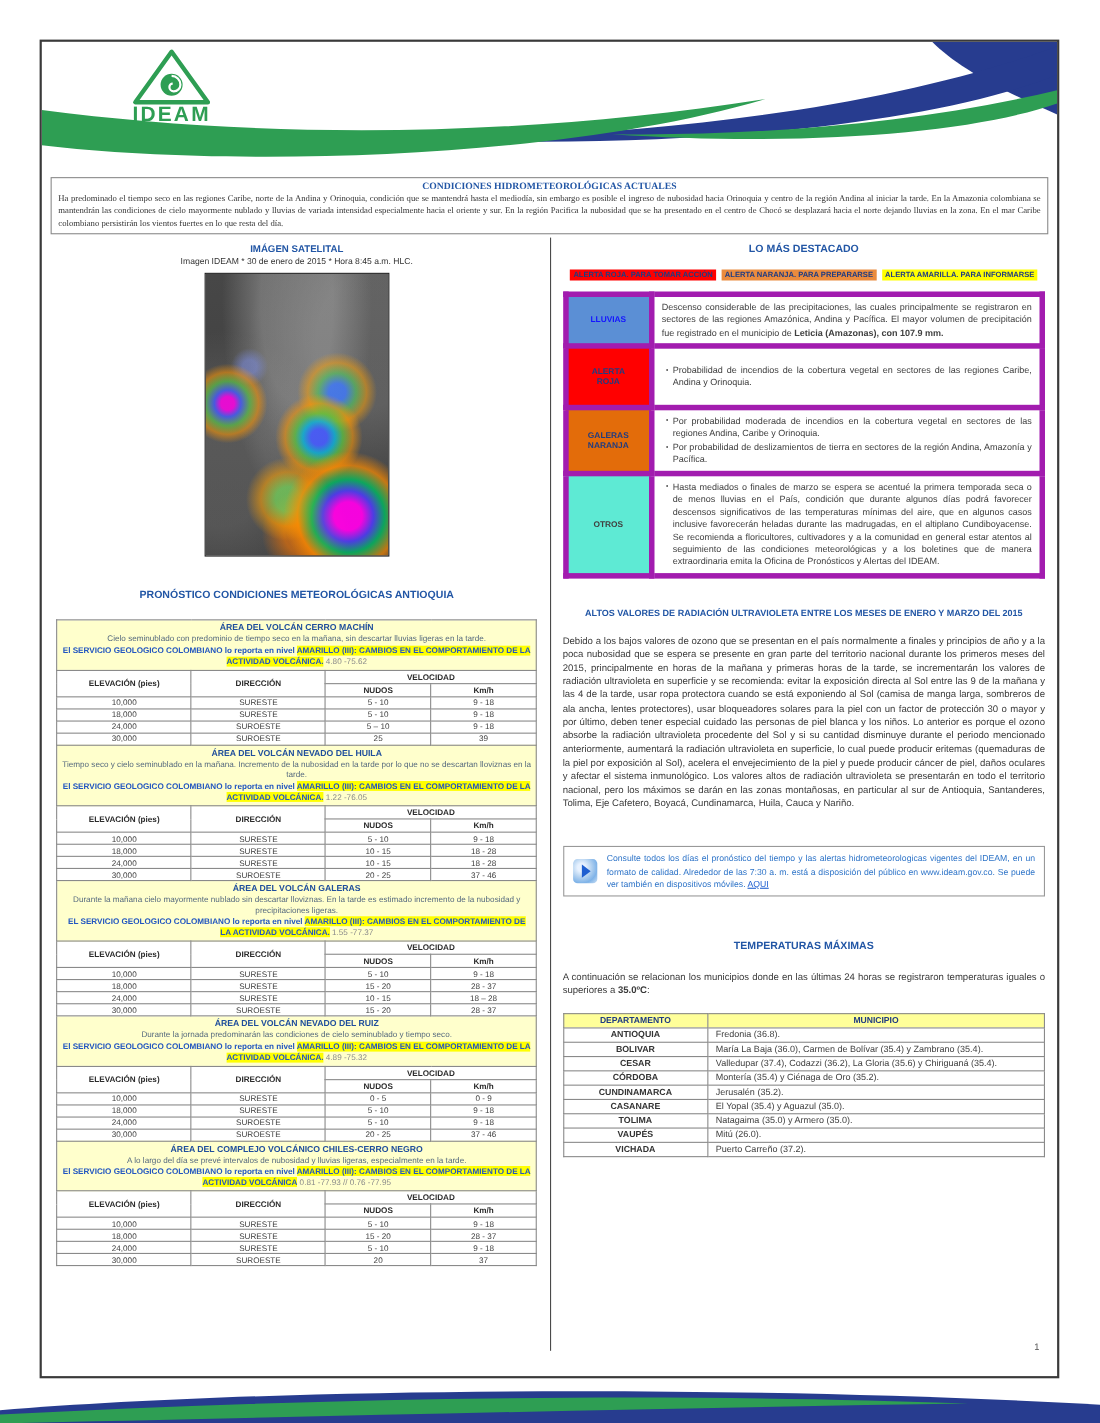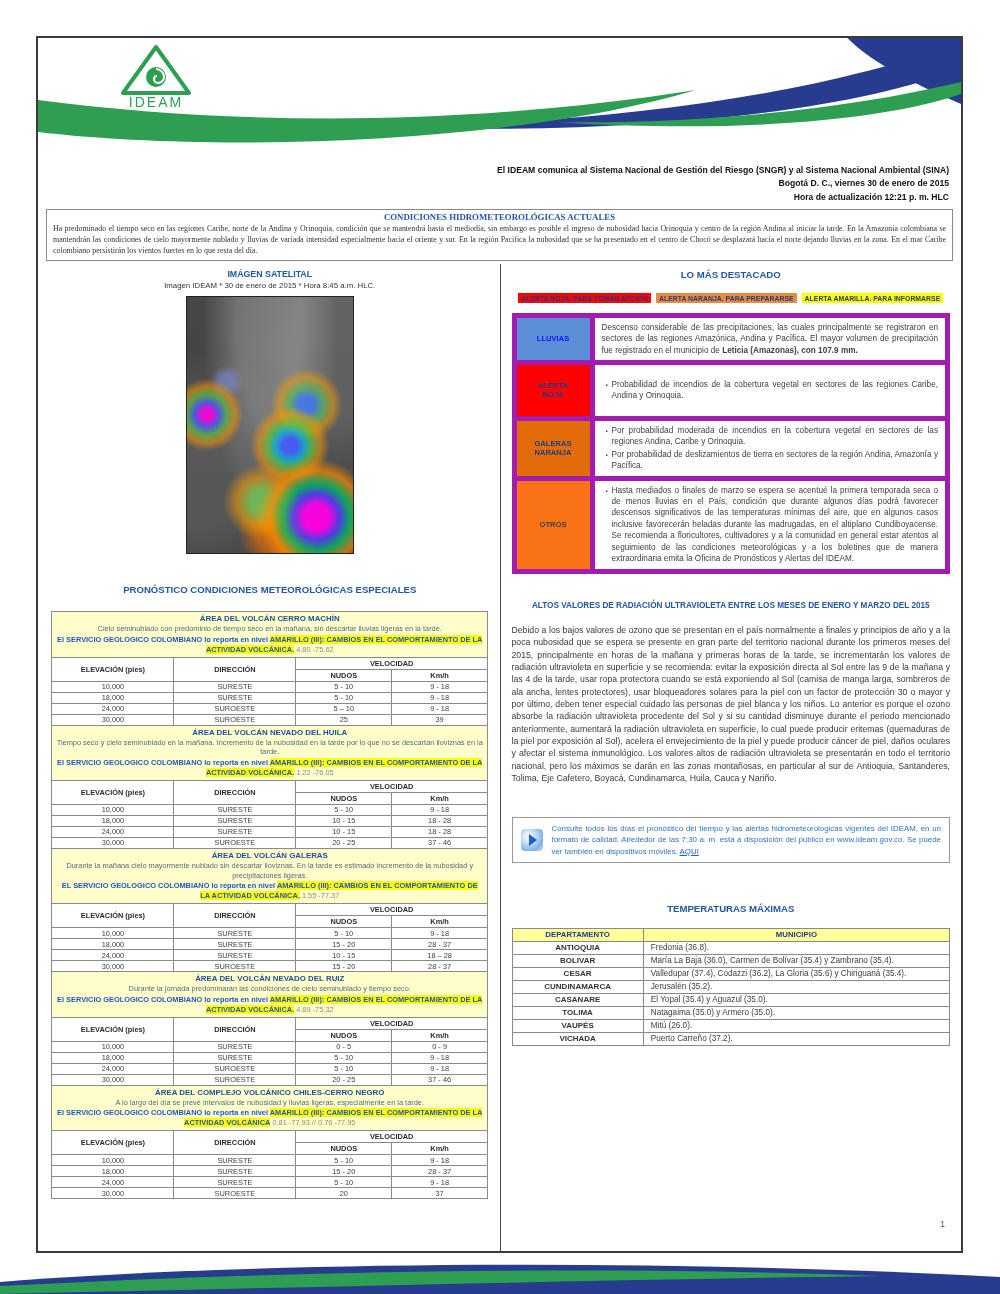--- a/index.html
+++ b/index.html
@@ -8,21 +8,21 @@
   #stage { position:absolute; inset:0; width:1000px; height:1294px; background:#fff; overflow:hidden; }
 
   
   .page { position:absolute; left:36px; top:36px; width:927px; height:1217px; border:2px solid #3a3a3a; background:#fff; overflow:hidden; }
 
   
   .header { position:relative; height:118px; }
   .swoosh-svg { position:absolute; left:0; top:0; width:100%; height:118px; }
   .logo { position:absolute; left:68px; top:6px; width:100px; text-align:center; z-index:3; }
   .logo-mark { display:block; margin:0 auto; }
-  .logo-text { font-size:14px; font-weight:normal; color:#2e9e53; letter-spacing:2px; margin-top:-2px; }
+  .logo-text { font-size:19px; font-weight:bold; color:#2e9e53; letter-spacing:2px; margin-top:-2px; }
   .doc-title { position:absolute; left:0; right:0; top:24px; text-align:center; text-indent:110px;
     font-size:29px; font-weight:bold; color:#223c85; letter-spacing:-0.5px; z-index:2; }
 
   
   .intro-block { text-align:right; padding:8px 12px 0 0; font-size:8.6px; font-weight:bold; color:#111; line-height:1.55; }
 
   
   .conditions-box { margin:5px 8px 0 8px; border:1px solid #8a8a8a; padding:2px 6px 4px 6px;font-family:Liberation Serif, serif; }
   .sec-title { font-size:8.8px; font-weight:bold; color:#2256a5; text-align:center; }
   .conditions-body { font-size:7.9px; color:#333; text-align:justify; line-height:1.4; margin-top:1px; }
@@ -113,39 +113,34 @@
       <div class="logo">
         <svg class="logo-mark" width="78" height="52" viewBox="0 0 78 52">
           <path d="M39 3 L6 49 L72 49 Z" fill="#fff" stroke="#2e9e53" stroke-width="4" stroke-linejoin="round"></path>
           <circle cx="39" cy="33" r="10" fill="#2e9e53"></circle>
           <path d="M39 25 a8 8 0 0 1 8 8 a6 6 0 0 1 -6 6 a4 4 0 0 1 -4 -4 a3 3 0 0 1 3 -3" fill="none" stroke="#fff" stroke-width="2"></path>
         </svg>
         <div class="logo-text">IDEAM</div>
       </div>
     </div>
 
-    <div class="intro-block">
-      <div>El IDEAM comunica al Sistema Nacional de Gestión del Riesgo (SNGR) y al Sistema Nacional Ambiental (SINA)</div>
-      <div>Bogotá D. C., viernes 30 de enero de 2015</div>
-      <div>Hora de actualización 12:21 p. m. HLC</div>
-    </div>
 
     <div class="conditions-box">
       <div class="sec-title">CONDICIONES HIDROMETEOROLÓGICAS ACTUALES</div>
       <div class="conditions-body">Ha predominado el tiempo seco en las regiones Caribe, norte de la Andina y Orinoquia, condición que se mantendrá hasta el mediodía, sin embargo es posible el ingreso de nubosidad hacia Orinoquia y centro de la región Andina al iniciar la tarde.  En la Amazonia colombiana se mantendrán las condiciones de cielo mayormente nublado y lluvias de variada intensidad especialmente hacia el oriente y sur.  En la región Pacifica la nubosidad que se ha presentado en el centro de Chocó se desplazará hacia el norte dejando lluvias en la zona.  En el mar Caribe colombiano persistirán los vientos fuertes en lo que resta del día.</div>
     </div>
 
     <div class="columns">
 
       <div class="col-left">
         <div class="sec-title sat-title">IMÁGEN SATELITAL</div>
         <div class="sat-caption">Imagen IDEAM * 30 de enero de 2015 * Hora 8:45 a.m. HLC.</div>
         <div class="sat-img"></div>
 
-        <div class="sec-title forecast-title">PRONÓSTICO CONDICIONES METEOROLÓGICAS ESPECIALES</div>
+        <div class="sec-title forecast-title">PRONÓSTICO CONDICIONES METEOROLÓGICAS ANTIOQUIA</div>
 
         <table class="wind" id="forecast-table">
             <tbody>
               <tr>
                 <td colspan="4" class="vhead">
                   <div class="vname">ÁREA DEL VOLCÁN CERRO MACHÍN</div>
                   <div class="vdesc">Cielo seminublado con predominio de tiempo seco en la mañana, sin descartar lluvias ligeras en la tarde.</div>
                   <div class="vsgc"><span>El SERVICIO GEOLOGICO COLOMBIANO lo reporta en nivel </span><span class="vsgc-hl">AMARILLO (III): CAMBIOS EN EL COMPORTAMIENTO DE LA ACTIVIDAD VOLCÁNICA.</span><span class="vsgc-coords">  4.80   -75.62</span></div>
                 </td>
               </tr>
@@ -385,21 +380,21 @@
                     <span class="dot">▪</span>
                     <span class="btxt">Por probabilidad moderada de incendios en la cobertura vegetal en sectores de las regiones Andina, Caribe y Orinoquia.</span>
                   </div>
                   <div class="bullet">
                     <span class="dot">▪</span>
                     <span class="btxt">Por probabilidad de deslizamientos de tierra en sectores de la región Andina, Amazonía y Pacífica.</span>
                   </div>
                 </td>
               </tr>
               <tr>
-                <td class="hl-label" style="background: #f97316; color: rgb(64, 64, 64); text-align: center;">OTROS</td>
+                <td class="hl-label" style="background: #5eead4; color: rgb(64, 64, 64); text-align: center;">OTROS</td>
                 <td class="hl-content">
                   <div class="bullet">
                     <span class="dot">▪</span>
                     <span class="btxt">Hasta mediados o finales de marzo se espera se acentué la primera temporada seca o de menos lluvias en el País, condición que durante algunos días podrá favorecer descensos significativos de las temperaturas mínimas del aire, que en algunos casos inclusive favorecerán heladas durante las madrugadas, en el altiplano Cundiboyacense. Se recomienda a floricultores, cultivadores y a la comunidad en general estar atentos al seguimiento de las condiciones meteorológicas y a los boletines que de manera extraordinaria emita la Oficina de Pronósticos y Alertas del IDEAM.</span>
                   </div>
                 </td>
               </tr>
             </tbody>
         </table>
 
@@ -407,20 +402,23 @@
         <div class="uv-body">Debido a los bajos valores de ozono que se presentan en el país normalmente a finales y principios de año y a la poca nubosidad que se espera se presente en gran parte del territorio nacional durante los primeros meses del 2015, principalmente en horas de la mañana y primeras horas de la tarde, se incrementarán los valores de radiación ultravioleta en superficie y se recomienda: evitar la exposición directa al Sol entre las 9 de la mañana y las 4 de la tarde, usar ropa protectora cuando se está exponiendo al Sol (camisa de manga larga, sombreros de ala ancha, lentes protectores), usar bloqueadores solares para la piel con un factor de protección 30 o mayor y por último, deben tener especial cuidado las personas de piel blanca y los niños. Lo anterior es porque el ozono absorbe la radiación ultravioleta procedente del Sol y si su cantidad disminuye durante el periodo mencionado anteriormente, aumentará la radiación ultravioleta en superficie, lo cual puede producir eritemas (quemaduras de la piel por exposición al Sol), acelera el envejecimiento de la piel y puede producir cáncer de piel, daños oculares y afectar el sistema inmunológico. Los valores altos de radiación ultravioleta se presentarán en todo el territorio nacional, pero los máximos se darán en las zonas montañosas, en particular al sur de Antioquia, Santanderes, Tolima, Eje Cafetero, Boyacá, Cundinamarca, Huila, Cauca y Nariño.</div>
 
         <div class="note-box">
           <div class="note-icon"></div>
           <div class="note-text">
             <span>Consulte todos los días el pronóstico del tiempo y las alertas hidrometeorologicas vigentes del IDEAM, en un formato de calidad. Alrededor de las 7:30 a. m. está a disposición del público en www.ideam.gov.co. Se puede ver también en dispositivos móviles. </span><a href="#" class="note-link">AQUI</a>
           </div>
         </div>
 
         <div class="sec-title temp-title">TEMPERATURAS MÁXIMAS</div>
+        <div class="temp-intro">
+          <span>A continuación se relacionan los municipios donde en las últimas 24 horas se registraron temperaturas iguales o superiores a </span><b>35.0ºC</b><span>:</span>
+        </div>
 
         <table class="temps">
           <thead>
             <tr>
               <th>DEPARTAMENTO</th>
               <th>MUNICIPIO</th>
             </tr>
           </thead>
           <tbody id="temps-body">
               <tr>
@@ -429,20 +427,24 @@
               </tr>
               <tr>
                 <td class="dept">BOLIVAR</td>
                 <td class="muni">María La Baja (36.0), Carmen de Bolívar (35.4) y Zambrano (35.4).</td>
               </tr>
               <tr>
                 <td class="dept">CESAR</td>
                 <td class="muni">Valledupar (37.4), Codazzi (36.2), La Gloria (35.6) y Chiriguaná (35.4).</td>
               </tr>
               <tr>
+                <td class="dept">CÓRDOBA</td>
+                <td class="muni">Montería (35.4) y Ciénaga de Oro (35.2).</td>
+              </tr>
+              <tr>
                 <td class="dept">CUNDINAMARCA</td>
                 <td class="muni">Jerusalén (35.2).</td>
               </tr>
               <tr>
                 <td class="dept">CASANARE</td>
                 <td class="muni">El Yopal (35.4) y Aguazul (35.0).</td>
               </tr>
               <tr>
                 <td class="dept">TOLIMA</td>
                 <td class="muni">Natagaima (35.0) y Armero (35.0).</td>

